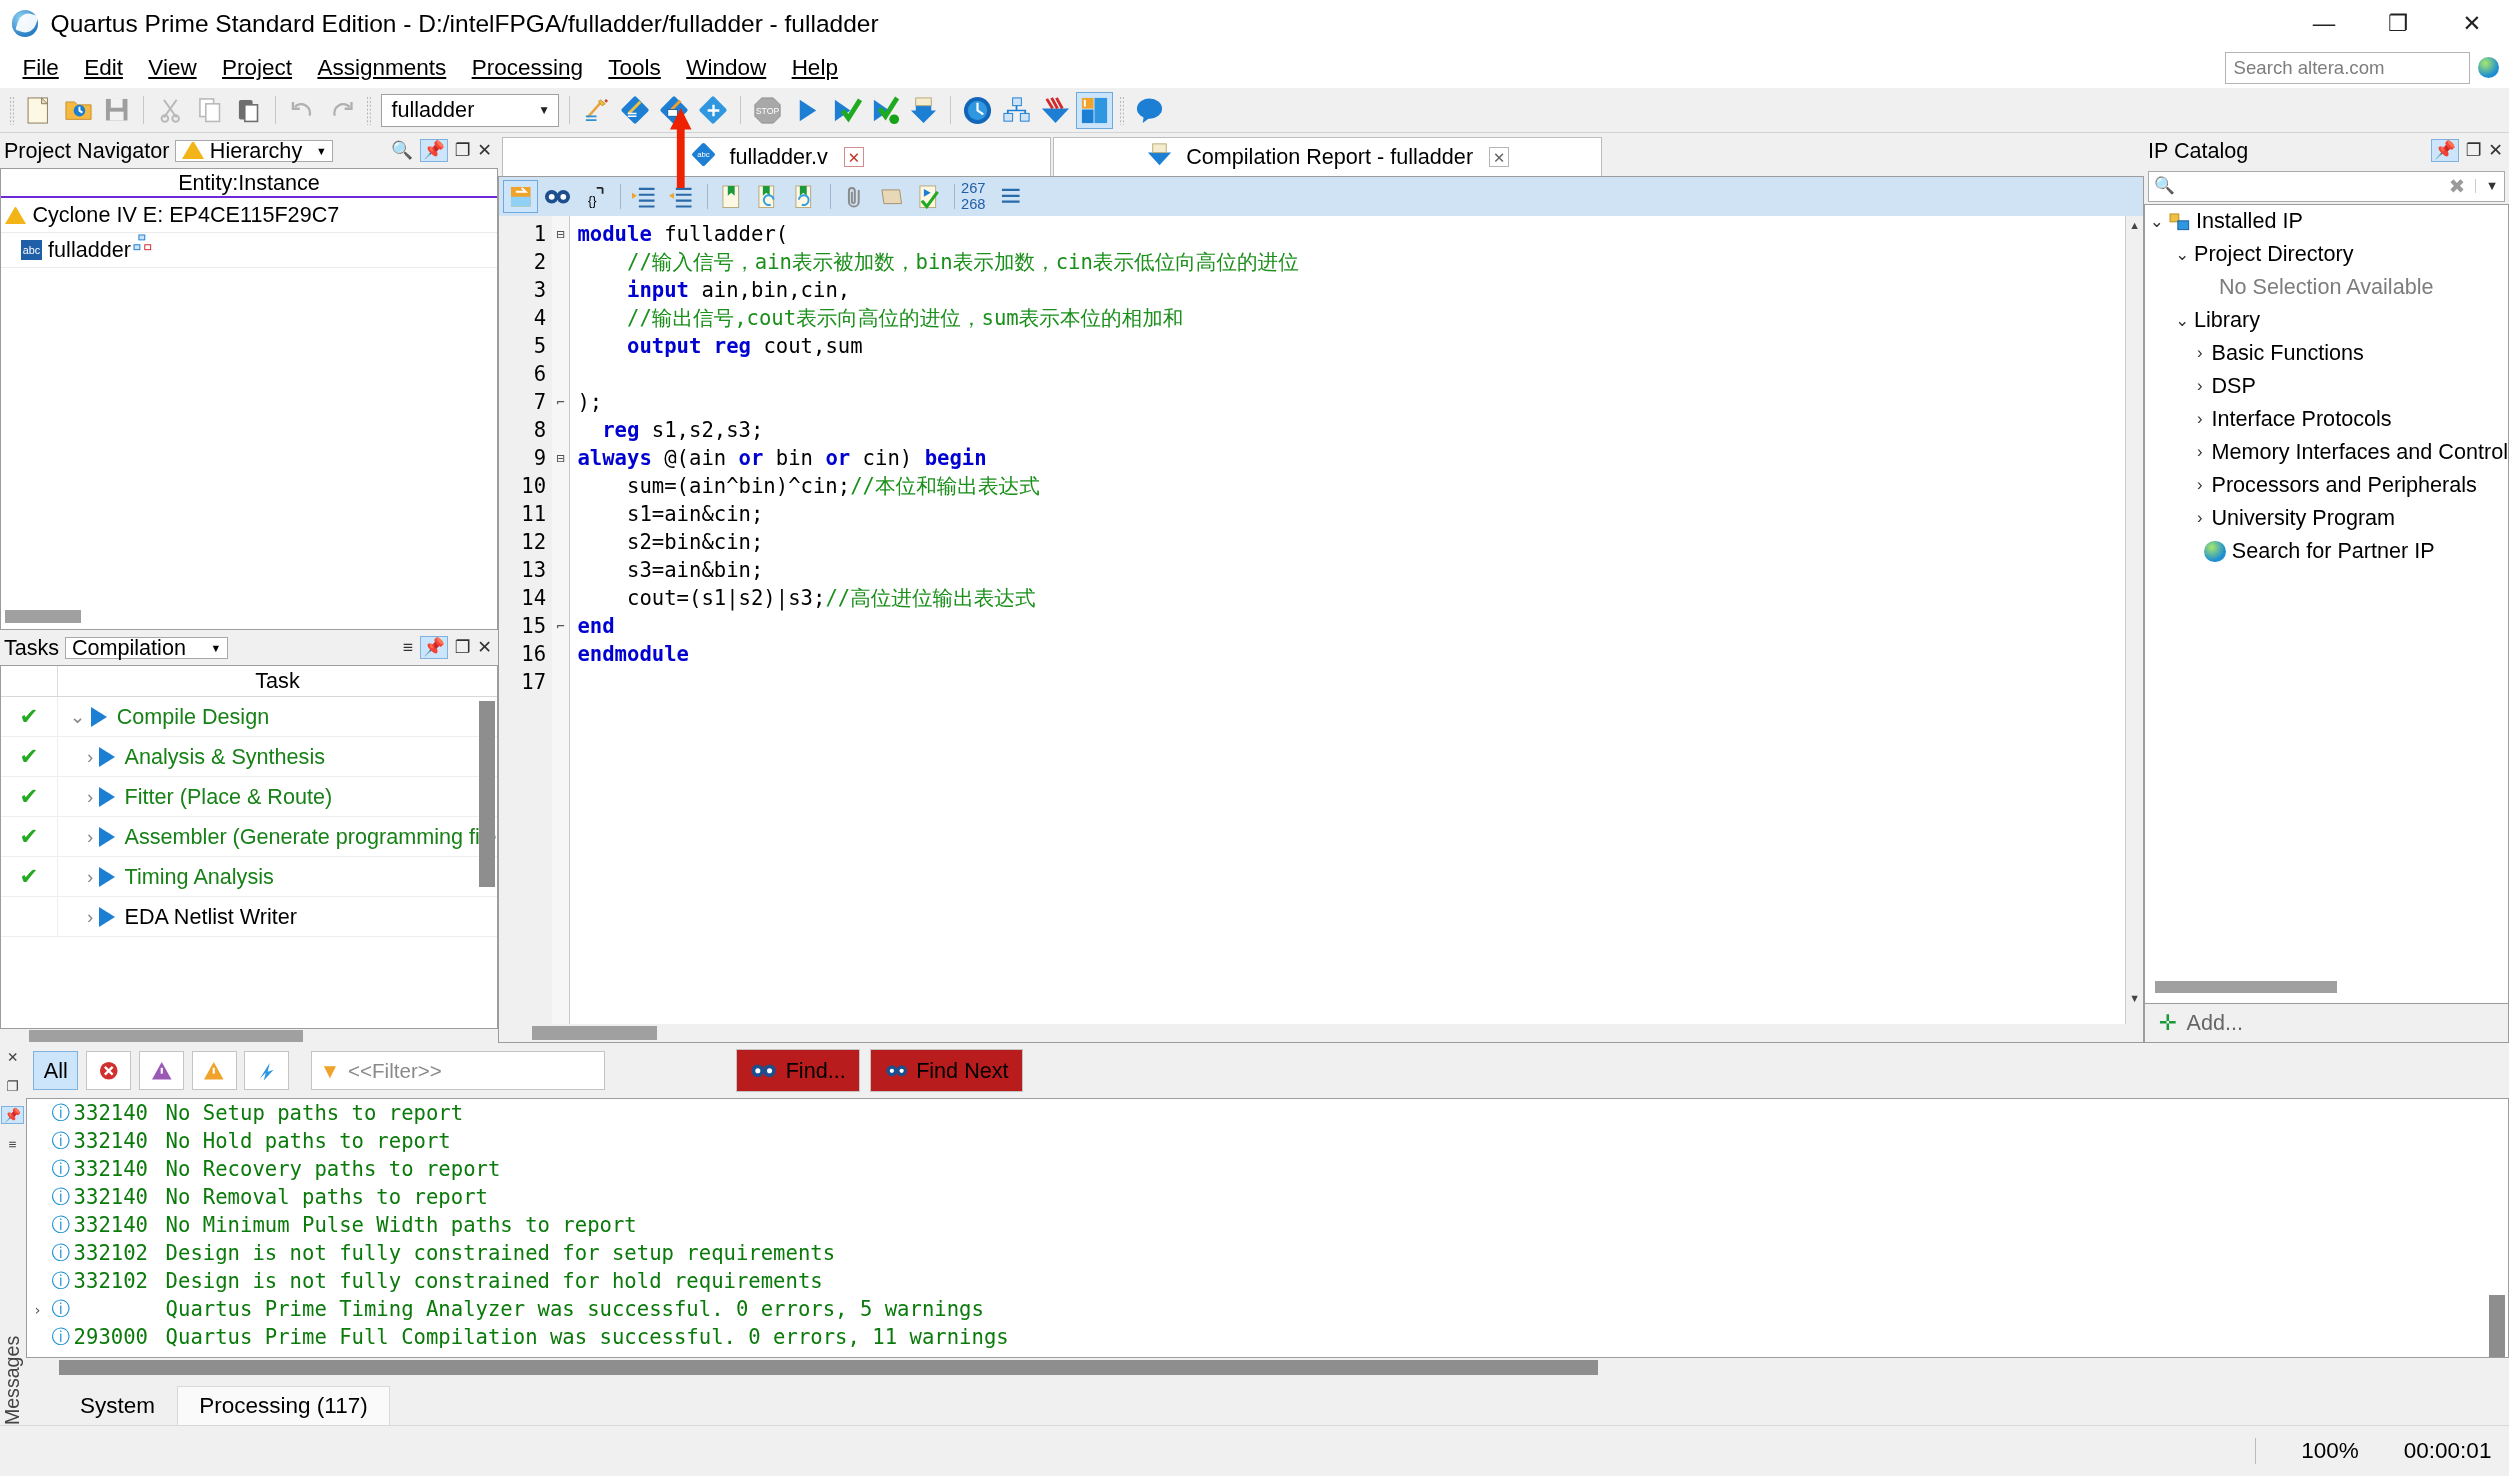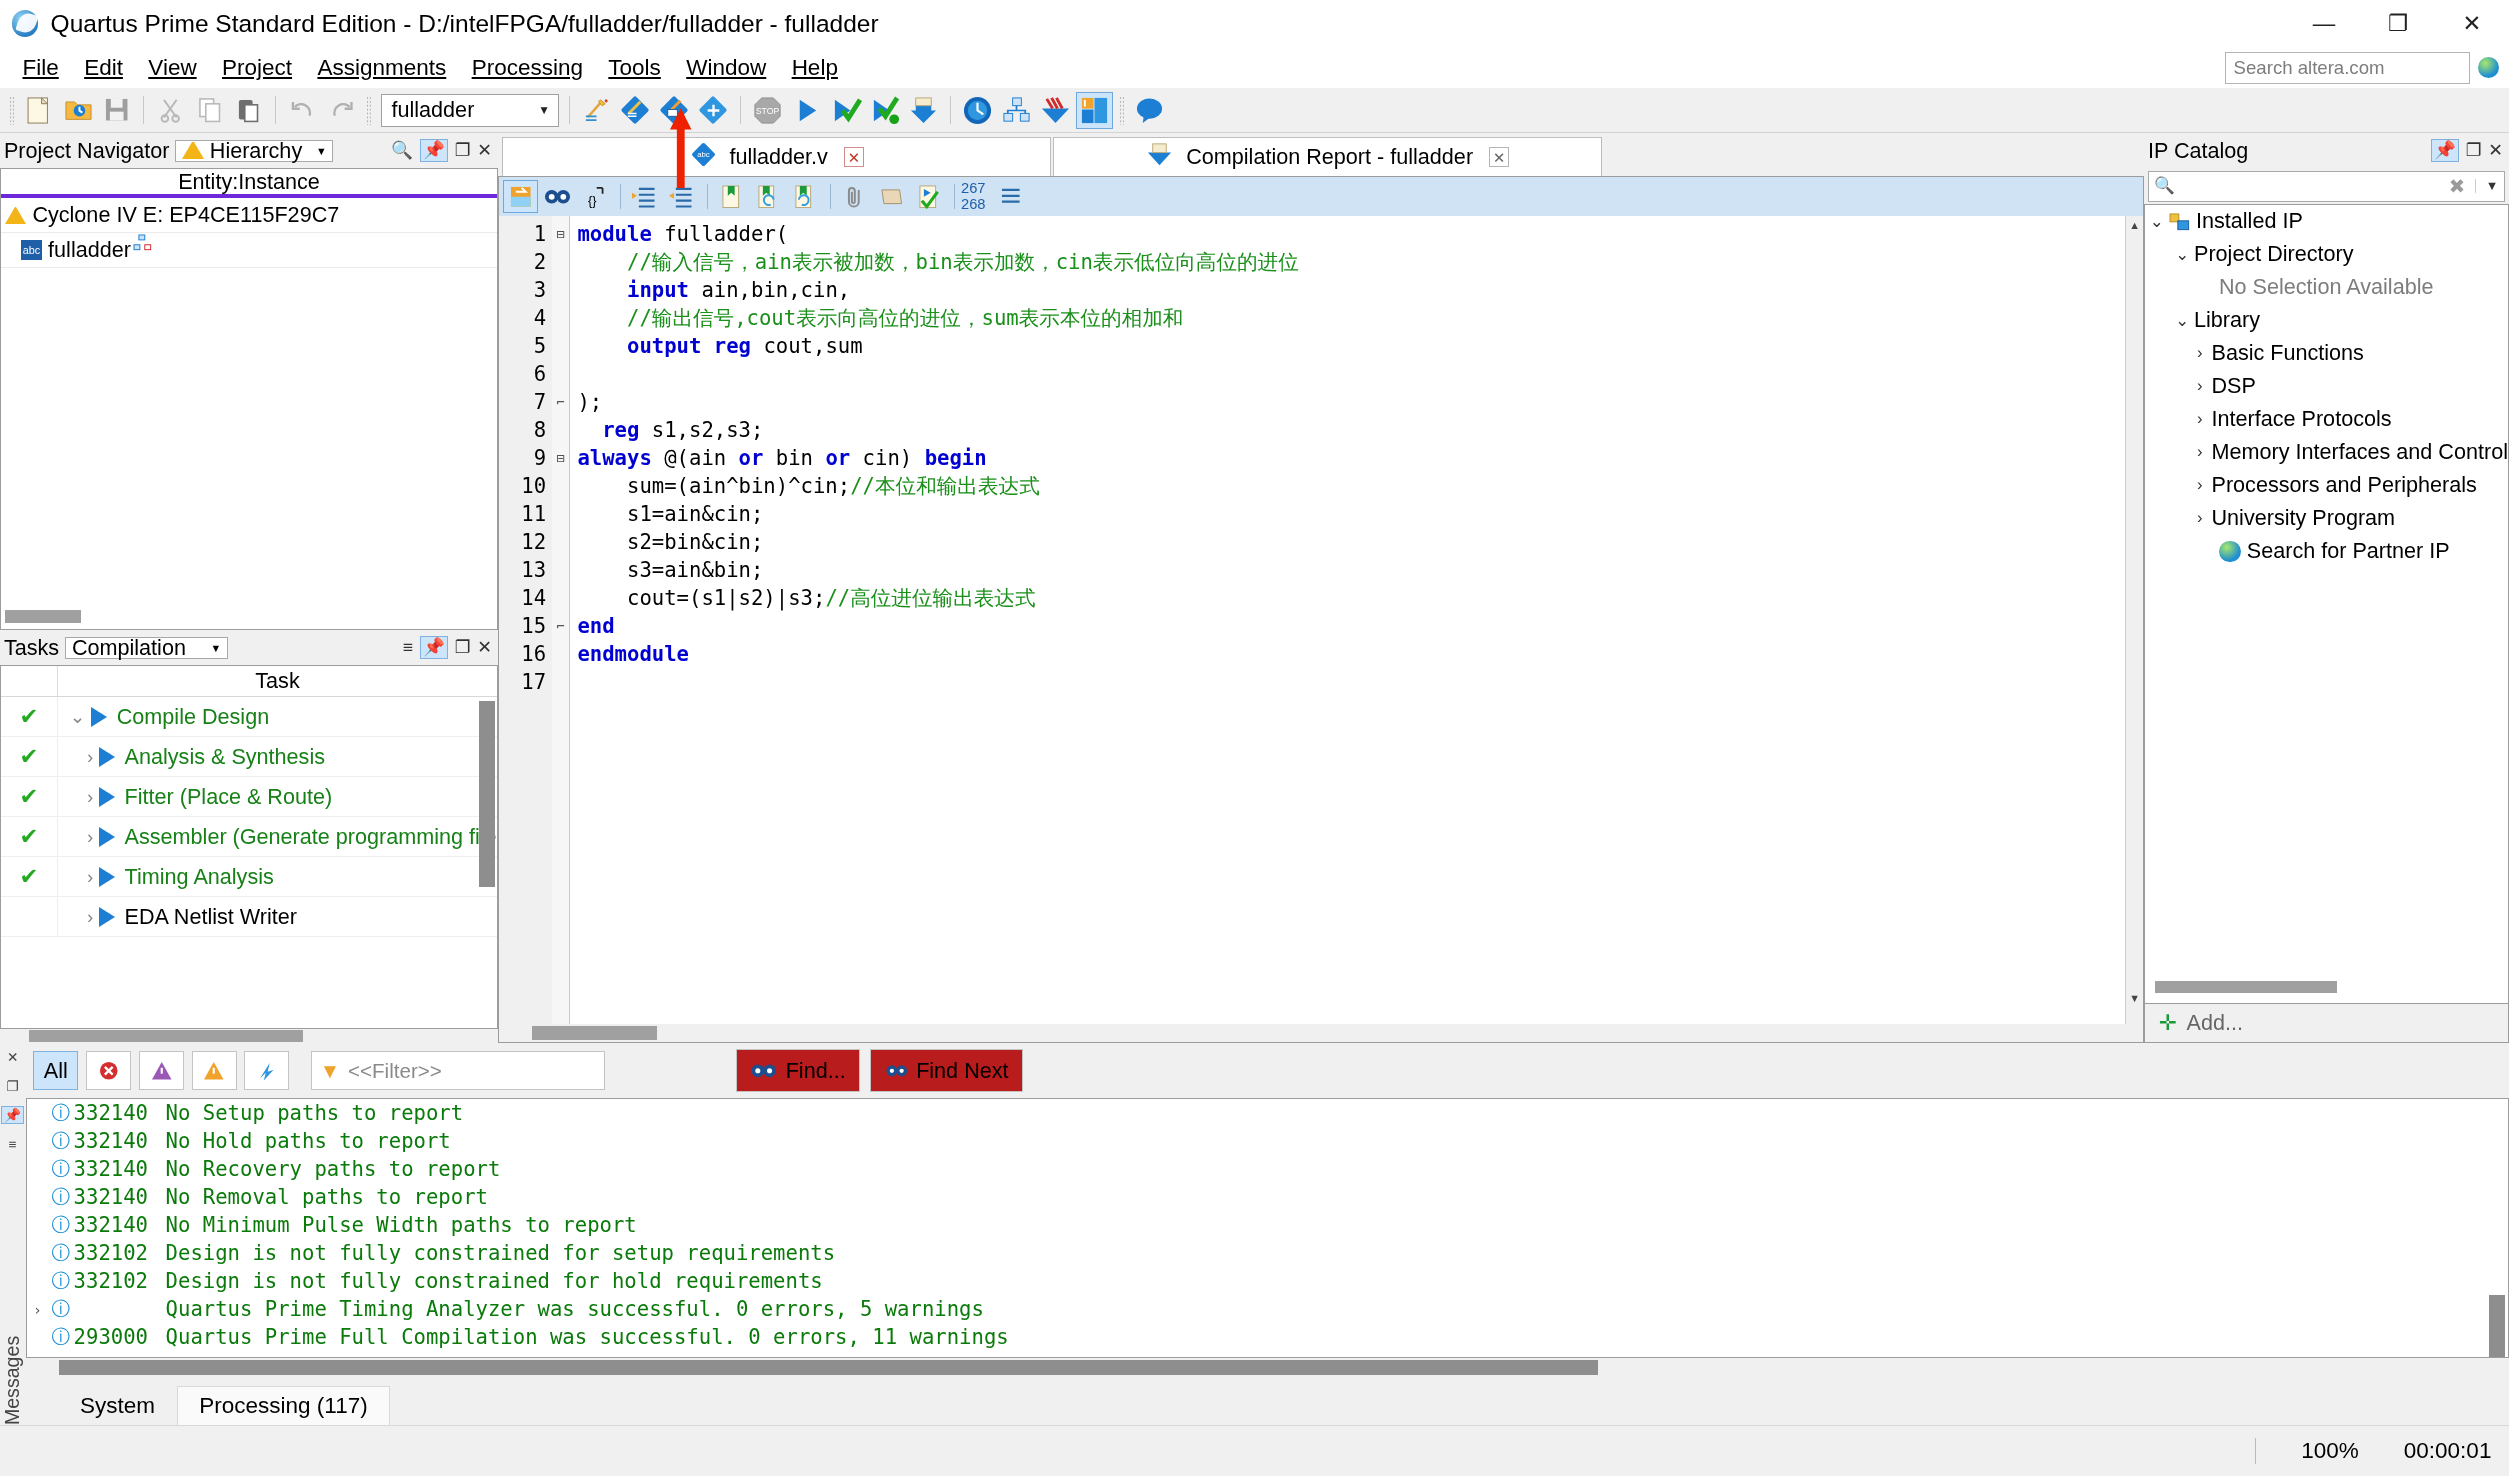--- a/index.html
+++ b/index.html
@@ -79,21 +79,21 @@
   .head-combo {
     height:22px; border:1px solid #a9a9a9; background:#fff; display:flex;
     align-items:center; padding:0 5.9px; margin-left:5.9px; font-size:21.6px;
   }
   .head-combo .arrow { margin-left:auto; padding-left:13.7px; font-size:10.8px; }
   .head-icons { margin-left:auto; display:flex; align-items:center; gap:6.9px; padding-right:5.9px; font-size:17.6px; color:#333; }
   .pin-on { background:#cde5fb; border:1px solid #7fb2de; padding:0 2px; }
 
   .panel-body { flex:1 1 auto; background:#fff; border:1px solid #9c9c9c; position:relative; overflow:hidden; }
   .col-head {
-    height:29px; background:#fff; border-bottom:4px solid #6d28d9;
+    height:29px; background:#fff; border-bottom:2px solid #6d28d9;
     display:flex; align-items:center; justify-content:center; font-size:21.6px;
   }
   .tree-row { height:35px; display:flex; align-items:center; padding-left:3.9px; font-size:21.6px;
     border-bottom:1px solid #ebebeb; white-space:nowrap; }
 
   .tri-yellow { width:0;height:0;border-left:10.8px solid transparent;border-right:10.8px solid transparent;
     border-bottom:17.6px solid #f2b417; margin-right:5.9px; flex:0 0 21.6px; }
   .abc-ico { width:21.6px;height:19.6px;background:#1f5fa8;color:#fff;font-size:10.8px;
     display:flex;align-items:center;justify-content:center;margin-right:5.9px;flex:0 0 21.6px;
     font-family:"Liberation Sans",sans-serif; }
@@ -707,21 +707,21 @@
           <span>Memory Interfaces and Controllers</span>
         </div>
         <div class="ip-row" style="padding-left:43px;">
           <span class="ip-chev">›</span>
           <span>Processors and Peripherals</span>
         </div>
         <div class="ip-row" style="padding-left:43px;">
           <span class="ip-chev">›</span>
           <span>University Program</span>
         </div>
-        <div class="ip-row" style="padding-left:43px;">
+        <div class="ip-row" style="padding-left:28px;">
           <span style="width:23.5px;display:inline-block;"></span>
           <span class="globe-sm" style="margin-right:5.9px;"></span>
           <span>Search for Partner IP</span>
         </div>
         <div style="position:absolute;left:9.8px;bottom:9.8px;width:182px;height:12.7px;background:#a0a0a0;"></div>
       </div>
       <div class="add-bar">
         <span style="color:#1a9a3a;margin-right:9.8px;">✛</span>
         <span>Add...</span>
       </div>

